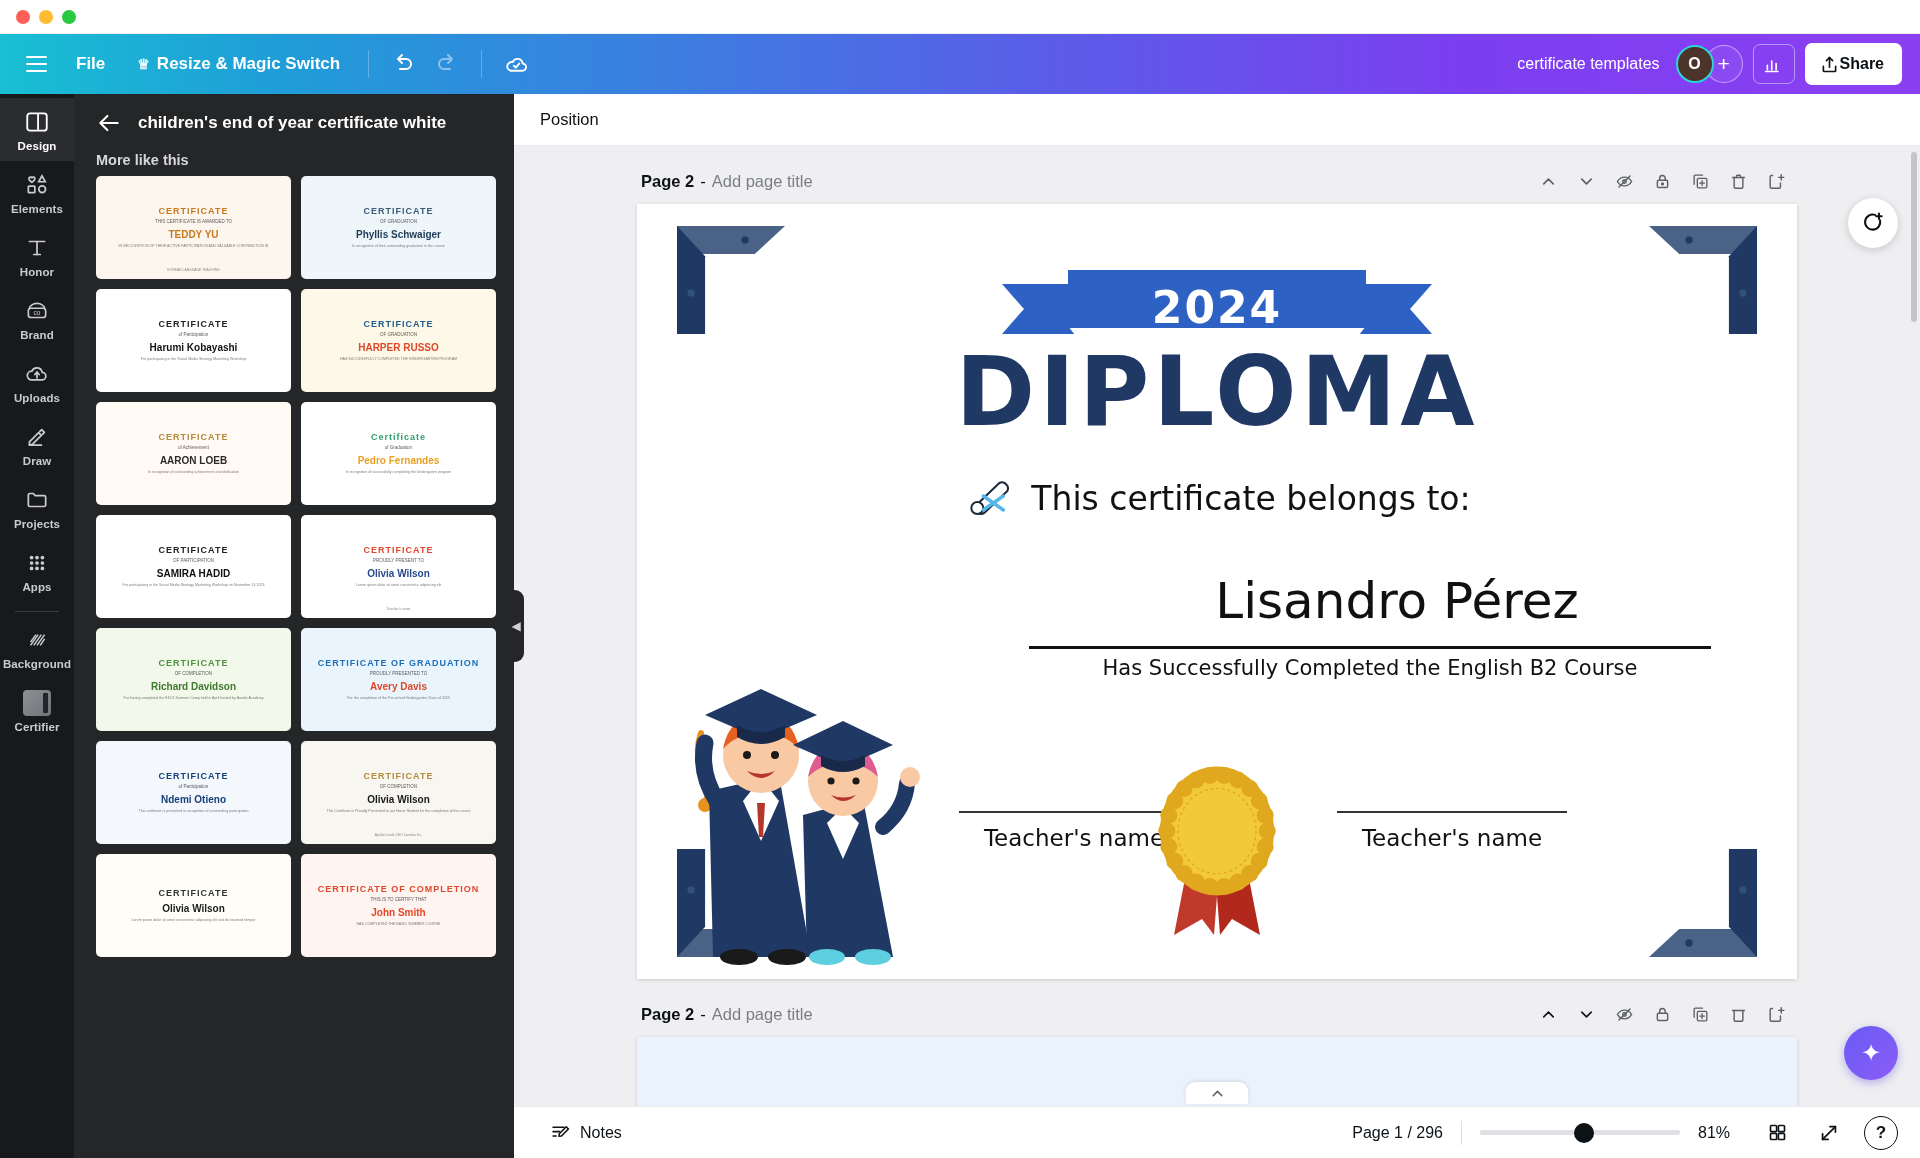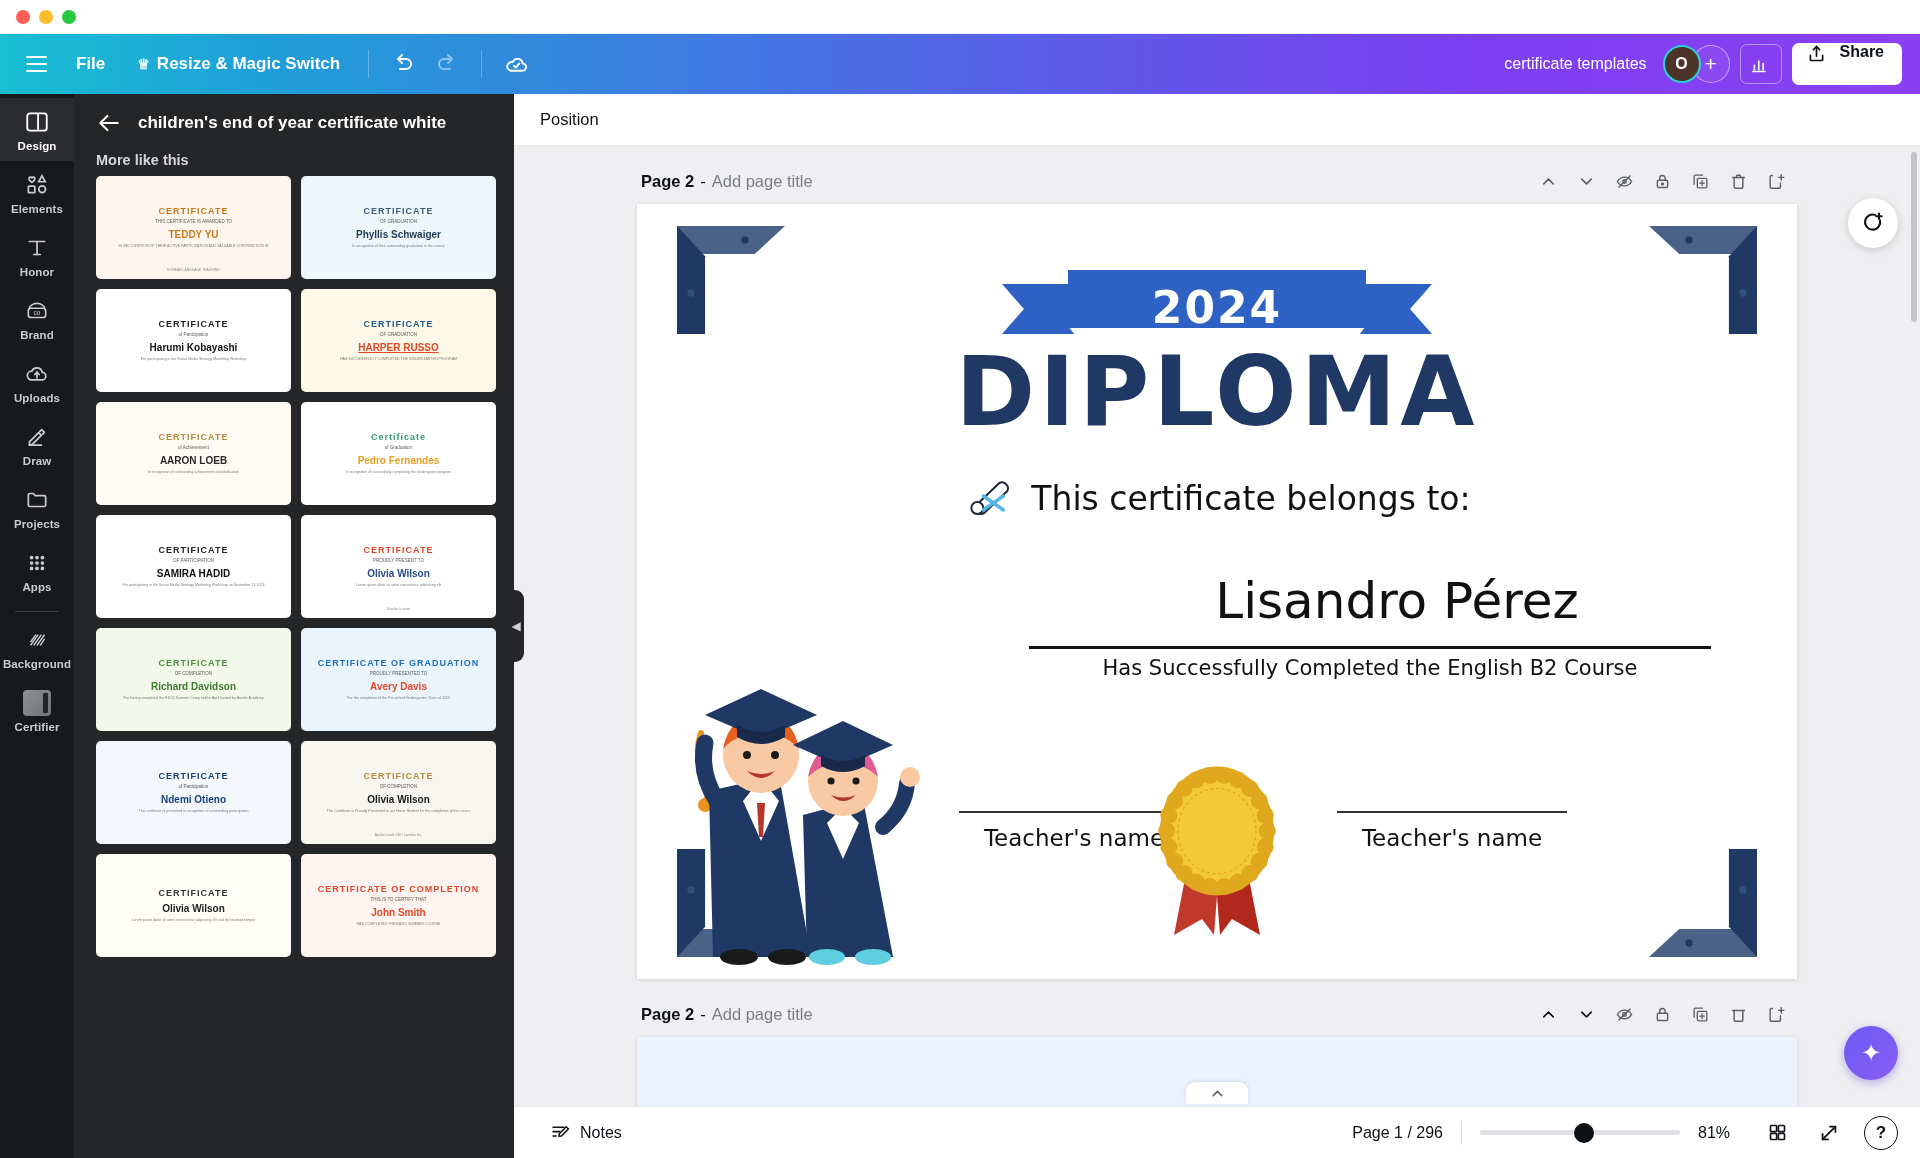--- a/index.html
+++ b/index.html
@@ -67,21 +67,21 @@
     font-size: 21px; color: #fff; margin-left: -9px; cursor: pointer;
     background: rgba(255,255,255,0.06);
   }
   .chart-btn {
     width: 42px; height: 40px; border-radius: 7px;
     border: 1.5px solid rgba(255,255,255,.45);
     display: flex; align-items: center; justify-content: center; cursor: pointer;
   }
   .share-btn {
     height: 42px; background: #fff; color: #0d1216;
-    border-radius: 7px; display: flex; align-items: flex-start; gap: 13px;
+    border-radius: 7px; display: flex; align-items: center; gap: 0;
     padding: 0 18px 0 14px; font-size: 16px; font-weight: 600; cursor: pointer;
   }
 
   
   .body-row { display: flex; height: calc(1158px - 34px - 60px); position: relative; }
 
   
   .rail {
     width: 74px; background: #18191b; flex: 0 0 74px;
     display: flex; flex-direction: column; align-items: center;
@@ -504,21 +504,21 @@
             <div class="t-title" style="color: rgb(34, 34, 34);">CERTIFICATE</div>
             <div class="t-sub">of Participation</div>
             <div class="t-name" style="color: rgb(17, 17, 17);">Harumi Kobayashi</div>
             <div class="t-body">For participating in the Social Media Strategy Marketing Workshop</div>
           </div>
         </div>
         <div class="thumb" style="background: rgb(253, 248, 232);">
           <div class="thumb-inner">
             <div class="t-title" style="color: rgb(31, 92, 139);">CERTIFICATE</div>
             <div class="t-sub">OF GRADUATION</div>
-            <div class="t-name" style="color: rgb(224, 72, 43); text-decoration: underline;">HARPER RUSSO</div>
+            <div class="t-name" style="color: rgb(224, 72, 43);">HARPER RUSSO</div>
             <div class="t-body">HAS SUCCESSFULLY COMPLETED THE KINDERGARTEN PROGRAM</div>
           </div>
         </div>
         <div class="thumb" style="background: rgb(255, 250, 244);">
           <div class="thumb-inner">
             <div class="t-title" style="color: rgb(181, 138, 60);">CERTIFICATE</div>
             <div class="t-sub">of Achievement</div>
             <div class="t-name" style="color: rgb(43, 43, 43);">AARON LOEB</div>
             <div class="t-body">In recognition of outstanding achievement and dedication</div>
           </div>

